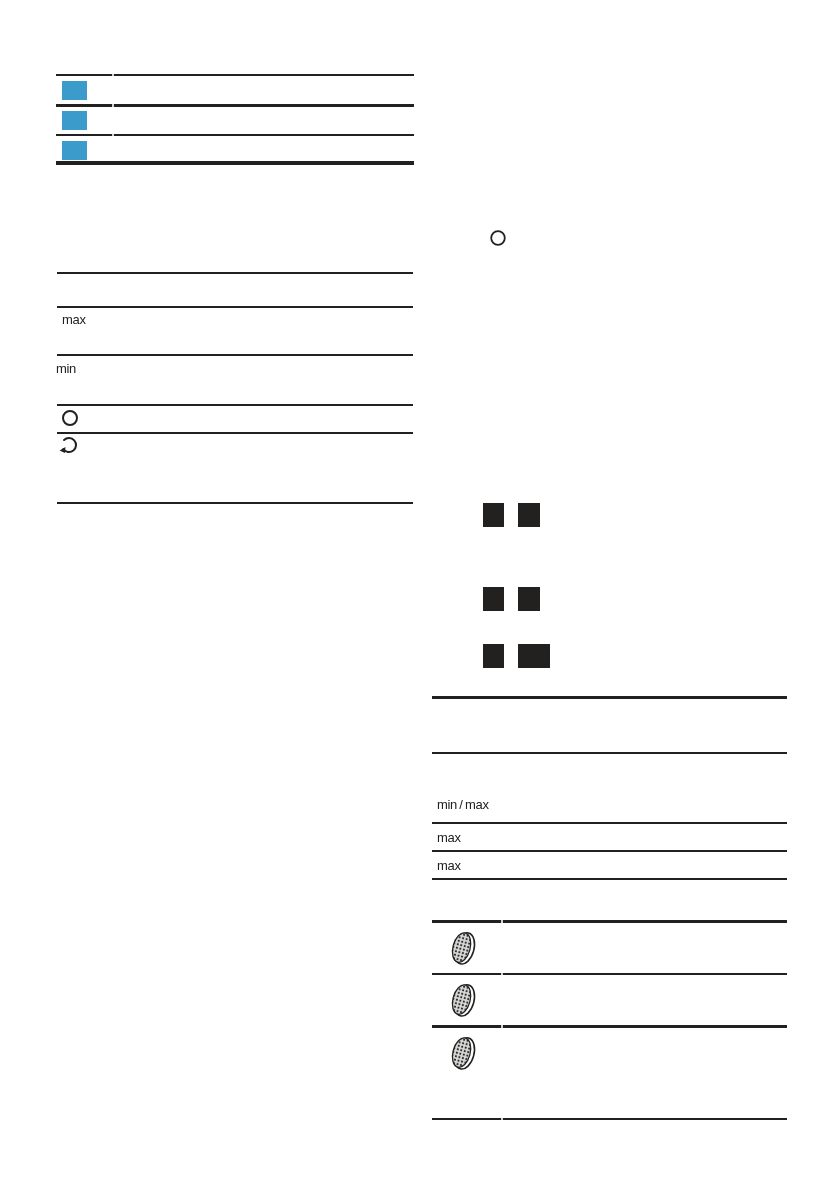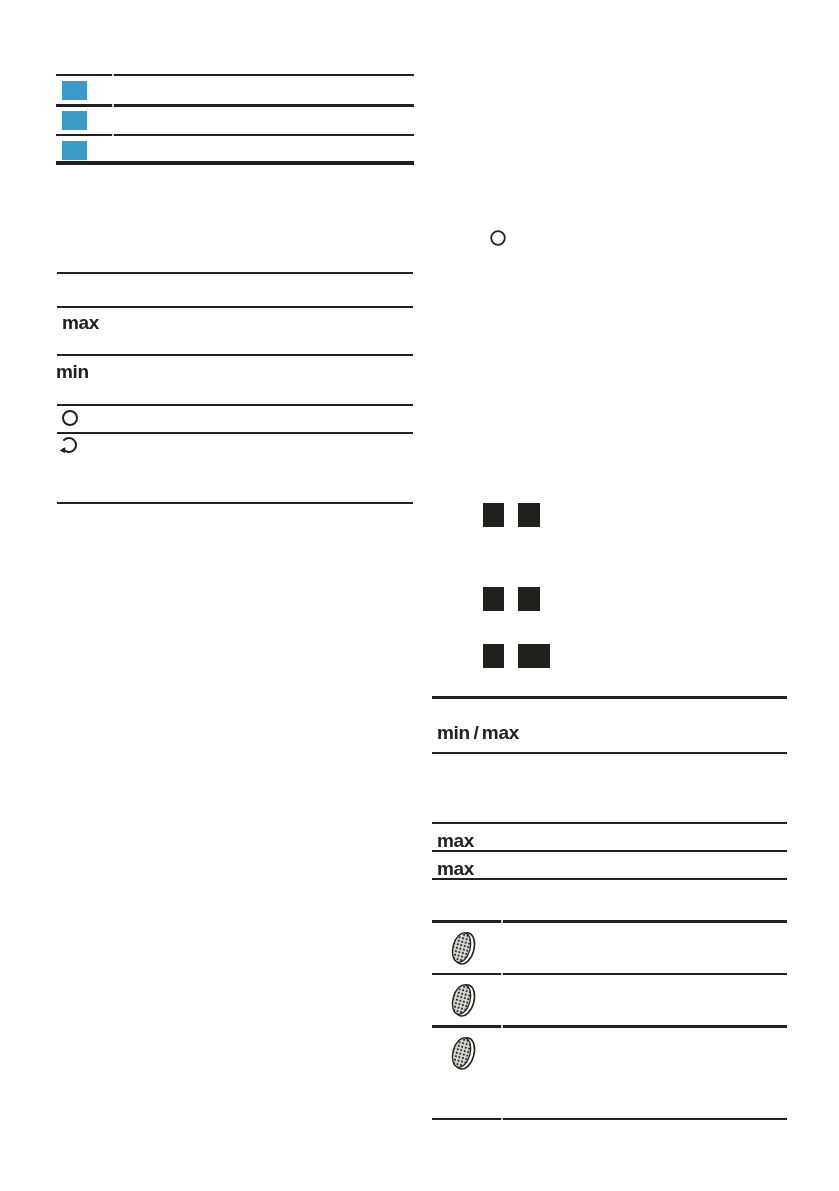--- a/index.html
+++ b/index.html
@@ -20,22 +20,22 @@
     background: var(--ink, #232020);
   }
   .tick {
     position: absolute;
     background: rgba(255,255,255,0.8);
     width: 2px;
   }
   .lbl {
     position: absolute;
     color: var(--ink, #232020);
-    font-size: 19px;
-    font-weight: 700;
+    font-size: 13px;
+    font-weight: 400;
     letter-spacing: -0.3px;
     line-height: 1;
     white-space: nowrap;
   }
   .blue-key {
     position: absolute;
     width: 25px;
     height: 19px;
     background: var(--accent, #3b9bcb);
   }
@@ -117,21 +117,21 @@
     <div class="dark-key" style="left:518px; top:644px; width:32px; height:24px;"></div>
   </div>
 
   <div>
     <div class="rule" style="left:432px; top:696px; width:355px; height:3px;"></div>
     <div class="rule" style="left:432px; top:752px; width:355px; height:2px;"></div>
     <div class="rule" style="left:432px; top:822px; width:355px; height:2px;"></div>
     <div class="rule" style="left:432px; top:850px; width:355px; height:2px;"></div>
     <div class="rule" style="left:432px; top:878px; width:355px; height:2px;"></div>
 
-    <div class="lbl" style="left:437px; top:723px;">min / max</div>
+    <div class="lbl" style="left:437px; top:798px;">min / max</div>
     <div class="lbl" style="left:437px; top:831px;">max</div>
     <div class="lbl" style="left:437px; top:859px;">max</div>
   </div>
 
   <div>
     <div class="rule" style="left:432px; top:920px; width:355px; height:3px;"></div>
     <div class="rule" style="left:432px; top:973px; width:355px; height:2px;"></div>
     <div class="rule" style="left:432px; top:1025px; width:355px; height:3px;"></div>
     <div class="rule" style="left:432px; top:1118px; width:355px; height:2px;"></div>
     <div class="tick" style="left:501px; top:920px; height:3px;"></div>

